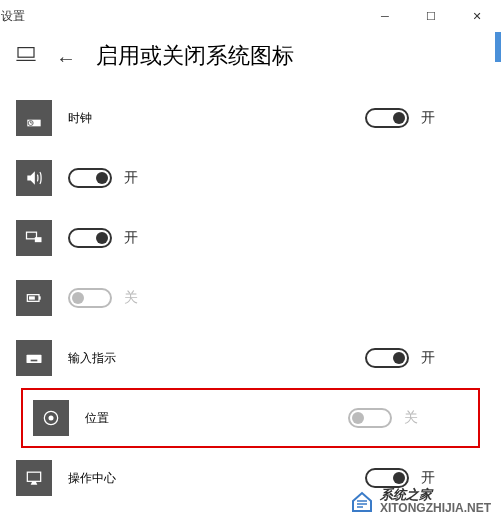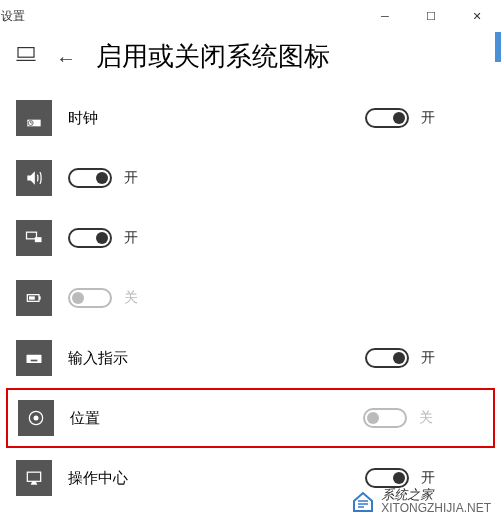--- a/index.html
+++ b/index.html
@@ -6,43 +6,43 @@
     body { width: 501px; height: 525px; background: #fff; position: relative; overflow: hidden; }
     
     .titlebar { height: 32px; display: flex; align-items: center; padding: 0 1px; }
     .titlebar-title { font-size: 12px; color: #333; flex: 1; }
     .titlebar-controls { display: flex; }
     .titlebar-btn { width: 46px; height: 32px; display: flex; align-items: center; justify-content: center; font-size: 11px; color: #333; }
     
     .header { height: 48px; display: flex; align-items: center; padding: 0 16px; gap: 20px; }
     .device-icon { width: 20px; height: 16px; }
     .back-arrow { font-size: 20px; color: #333; }
-    .page-title { font-size: 26px; font-weight: 300; color: #000; }
+    .page-title { font-size: 22px; font-weight: 300; color: #000; }
     
     .content { padding: 8px 0 0 0; }
     .setting-row { display: flex; align-items: center; height: 60px; padding: 0 16px; }
-    .setting-row.highlighted { border: 2px solid #d00; margin: 0 6px; padding: 0 10px; }
+    .setting-row.highlighted { border: 2px solid #d00; margin: 0 21px; padding: 0 10px; }
     
     .setting-icon { width: 36px; height: 36px; background: #555; display: flex; align-items: center; justify-content: center; margin-right: 16px; flex-shrink: 0; }
     .setting-icon svg { width: 20px; height: 20px; }
     
-    .setting-label { font-size: 15px; color: #000; flex: 1; }
+    .setting-label { font-size: 12px; color: #000; flex: 1; }
     
     .toggle-group { display: flex; align-items: center; gap: 12px; width: 120px; }
     .toggle { width: 44px; height: 20px; border: 2px solid #333; border-radius: 10px; position: relative; background: #fff; }
     .toggle.on::after { content: ""; position: absolute; right: 2px; top: 2px; width: 12px; height: 12px; background: #333; border-radius: 50%; }
     .toggle.off { border-color: #bbb; }
     .toggle.off::after { content: ""; position: absolute; left: 2px; top: 2px; width: 12px; height: 12px; background: #bbb; border-radius: 50%; }
     .toggle-label { font-size: 14px; color: #333; }
     .toggle-label.off { color: #bbb; }
     
     .scrollbar { position: absolute; right: 0; top: 32px; bottom: 0; width: 8px; }
     .scrollbar-thumb { position: absolute; top: 0; right: 0; width: 6px; height: 30px; background: #4a90d9; }
     
-    .watermark { position: absolute; right: 10px; bottom: 10px; display: flex; align-items: center; gap: 6px; font-size: 13px; font-style: italic; color: #333; }
+    .watermark { position: absolute; right: 10px; bottom: 10px; display: flex; align-items: center; gap: 6px; font-size: 13px; font-style: italic; color: #333; font-weight: bold; }
     .watermark-logo { width: 24px; height: 24px; }
     .watermark-text { display: flex; flex-direction: column; line-height: 1.1; }
     .watermark-sub { font-size: 12px; color: #666; font-style: normal; }
   </style>
 </head>
 <body>
 
 <div class="titlebar">
   <span class="titlebar-title">设置</span>
   <div class="titlebar-controls">

